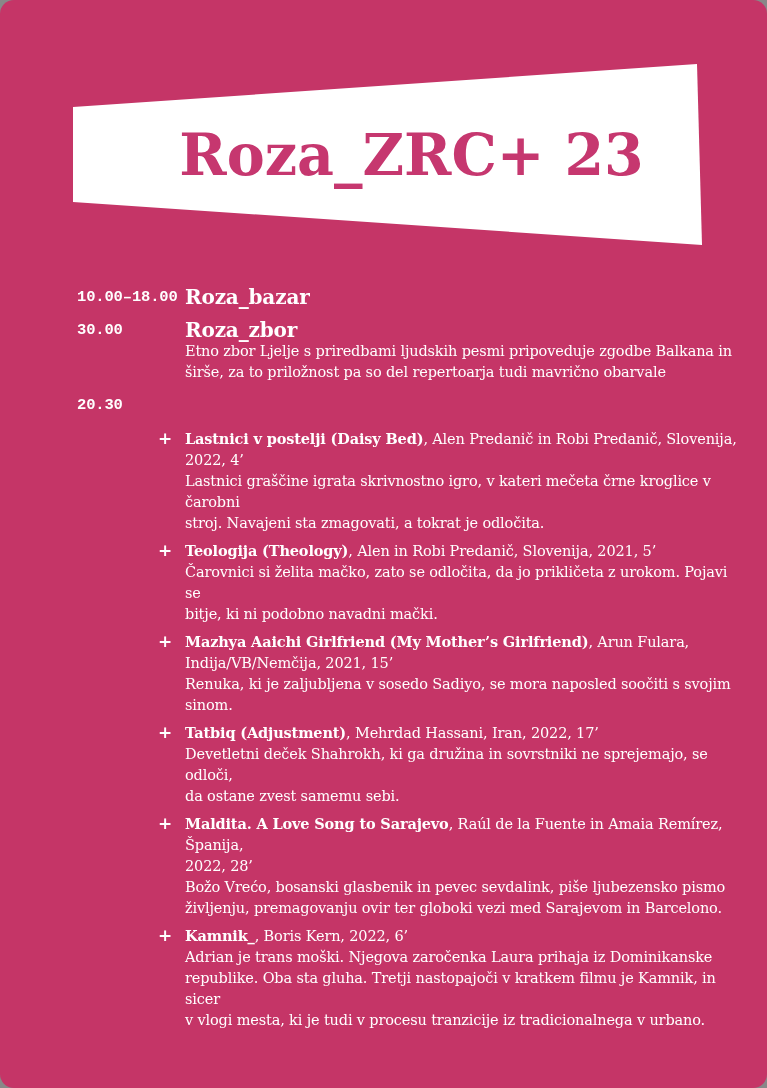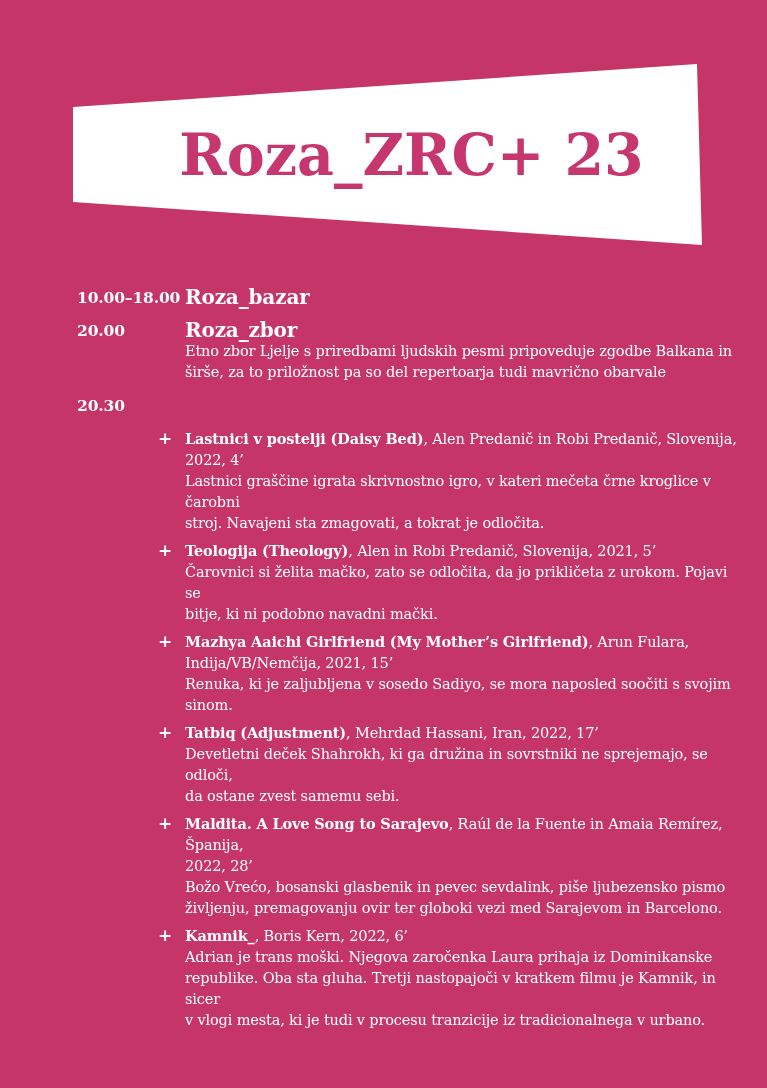--- a/index.html
+++ b/index.html
@@ -14,20 +14,21 @@
     background: #888;
     font-family: "DejaVu Serif", serif;
   }
   .poster {
     position: relative;
     width: 767px;
     height: 1088px;
     background: var(--background);
     overflow: hidden;
     color: var(--body-text);
+    border-radius: 14px;
   }
   
   .banner {
     position: absolute;
     left: 73px;
     top: 64px;
     width: 629px;
     height: 181px;
     background: var(--banner-bg);
     clip-path: polygon(0 43px, 624px 0, 629px 181px, 0 138px);
@@ -57,20 +58,21 @@
   }
   .entry {
     display: flex;
     margin-bottom: 12px;
   }
   .time {
     width: 108px;
     flex-shrink: 0;
     font-weight: bold;
     font-size: 15.5px;
+    font-family: Liberation Mono, monospace;
   }
   .entry-body { flex: 1; }
   .event-name {
     font-weight: bold;
     font-size: 20px;
   }
   .desc {
     white-space: pre-line;
   }
   .films {
@@ -106,21 +108,21 @@
 
       <div class="entry">
         <div class="time">10.00–18.00</div>
         <div class="entry-body">
           <div class="event-name">Roza_bazar</div>
         </div>
       </div>
 
 
       <div class="entry">
-        <div class="time">20.00</div>
+        <div class="time">30.00</div>
         <div class="entry-body">
           <div class="event-name">Roza_zbor</div>
           <div class="desc">Etno zbor Ljelje s priredbami ljudskih pesmi pripoveduje zgodbe Balkana in
 širše, za to priložnost pa so del repertoarja tudi mavrično obarvale</div>
         </div>
       </div>
 
       <div class="entry">
         <div class="time">20.30</div>
       </div>

